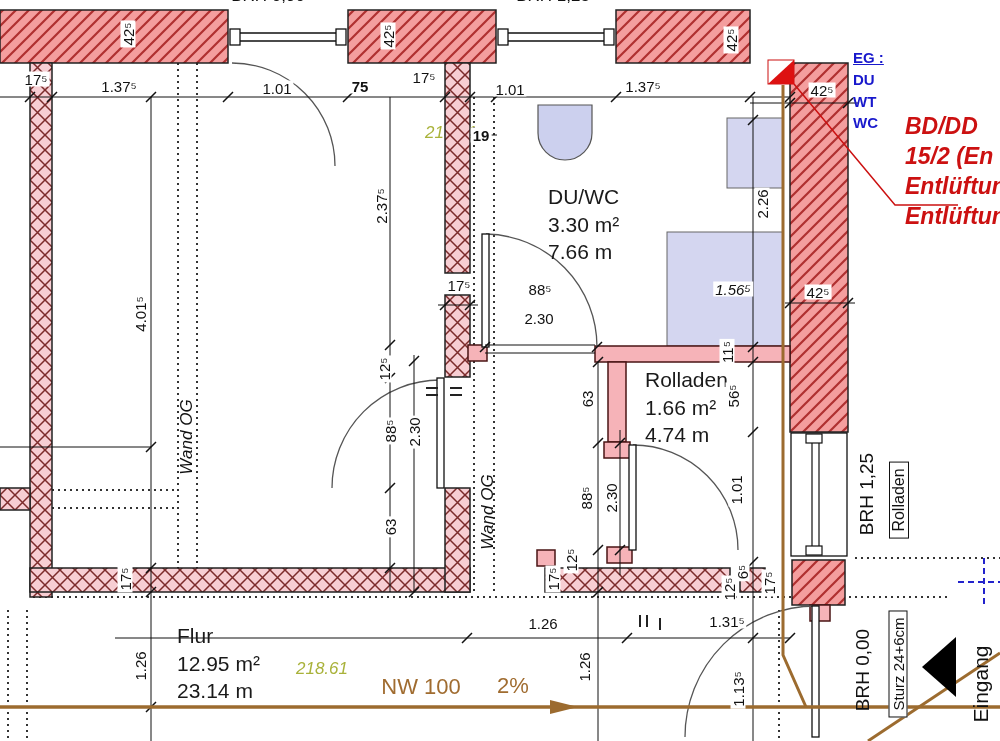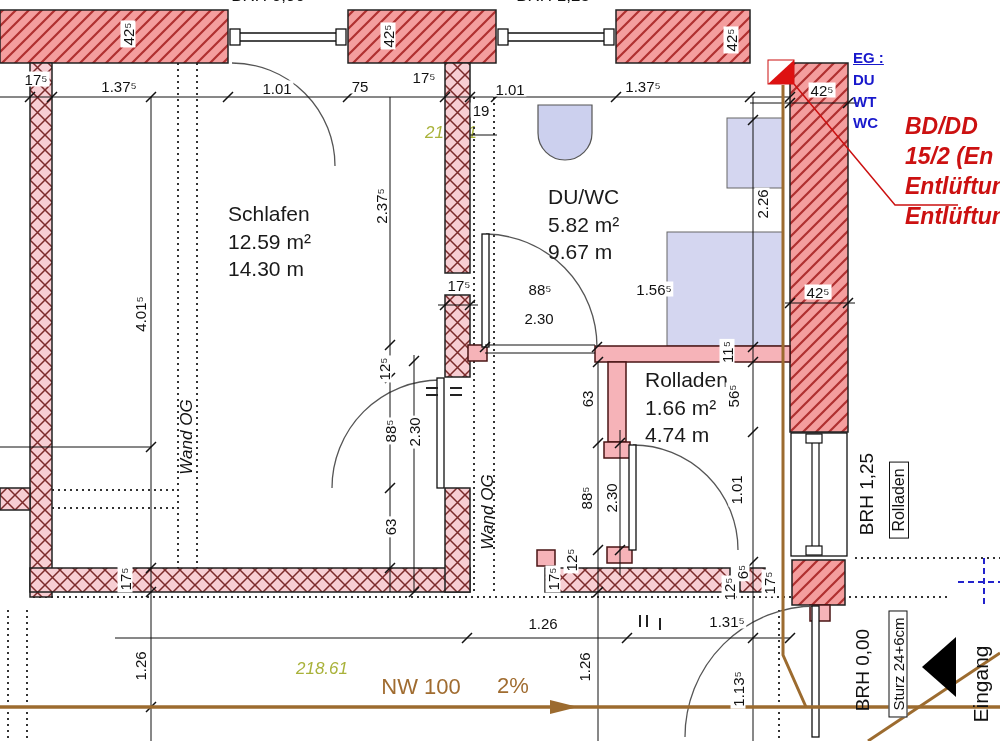--- a/index.html
+++ b/index.html
@@ -147,34 +147,34 @@
     <path d="M958 582 H1000 M984 558 V606" stroke="#2222cc" stroke-width="2" stroke-dasharray="6 4" fill="none"></path>
 
     <polygon points="956,637 956,697 922,667" fill="#000"></polygon>
   </svg>
 
   <div class="over">
 
     <div class="lbl t17" style="left:268px;top:-5px">BRH 0,90</div>
     <div class="lbl t17" style="left:553px;top:-5px">BRH 1,25</div>
 
-    <div class="blk room" style="left:228px;top:200px">
-      <div>Schlafen</div>
-      <div>12.59 m²</div>
-      <div>14.30 m</div>
-    </div>
     <div class="blk room" style="left:548px;top:183px">
       <div>DU/WC</div>
-      <div>5.82 m²</div>
-      <div>9.67 m</div>
+      <div>3.30 m²</div>
+      <div>7.66 m</div>
     </div>
     <div class="blk room" style="left:645px;top:366px">
       <div>Rolladen</div>
       <div>1.66 m²</div>
       <div>4.74 m</div>
+    </div>
+    <div class="blk room" style="left:177px;top:622px">
+      <div>Flur</div>
+      <div>12.95 m²</div>
+      <div>23.14 m</div>
     </div>
 
     <div class="blk blue-note" style="left:853px;top:47px">
       <div class="ul">EG :</div>
       <div>DU</div>
       <div>WT</div>
       <div>WC</div>
     </div>
 
     <div class="blk red-note" style="left:905px;top:112px">
@@ -194,32 +194,32 @@
 
     <div class="lbl green" style="left:322px;top:668px">218.61</div>
     <div class="lbl brown" style="left:421px;top:687px">NW 100</div>
     <div class="lbl brown" style="left:513px;top:686px">2%</div>
 
     <div>
         <div class="lbl dim" style="left: 36px; top: 79px;">17⁵</div>
         <div class="lbl dim" style="left: 119px; top: 86px;">1.37⁵</div>
         <div class="lbl dim rot" style="left: 128px; top: 34px;">42⁵</div>
         <div class="lbl dim" style="left: 277px; top: 88px;">1.01</div>
-        <div class="lbl dim" style="left: 360px; top: 86px;">75</div>
+        <div class="lbl dim" style="left: 360px; top: 86px; font-weight: bold;">75</div>
         <div class="lbl dim" style="left: 424px; top: 77px;">17⁵</div>
         <div class="lbl dim rot" style="left: 388px; top: 36px;">42⁵</div>
-        <div class="lbl dim" style="left: 481px; top: 110px;">19</div>
+        <div class="lbl dim" style="left: 481px; top: 135px; font-weight: bold;">19</div>
         <div class="lbl dim" style="left: 510px; top: 89px;">1.01</div>
         <div class="lbl dim" style="left: 643px; top: 86px;">1.37⁵</div>
         <div class="lbl dim rot" style="left: 731px; top: 40px;">42⁵</div>
         <div class="lbl dim" style="left: 822px; top: 90px;">42⁵</div>
         <div class="lbl dim" style="left: 818px; top: 292px;">42⁵</div>
         <div class="lbl dim rot" style="left: 381px; top: 206px;">2.37⁵</div>
         <div class="lbl dim rot" style="left: 762px; top: 204px;">2.26</div>
-        <div class="lbl dim" style="left: 654px; top: 289px;">1.56⁵</div>
+        <div class="lbl dim" style="left: 733px; top: 289px; font-style: italic;">1.56⁵</div>
         <div class="lbl dim" style="left: 459px; top: 285px;">17⁵</div>
         <div class="lbl dim" style="left: 540px; top: 289px;">88⁵</div>
         <div class="lbl dim" style="left: 539px; top: 318px;">2.30</div>
         <div class="lbl dim rot" style="left: 727px; top: 352px;">11⁵</div>
         <div class="lbl dim rot" style="left: 384px; top: 369px;">12⁵</div>
         <div class="lbl dim rot" style="left: 390px; top: 431px;">88⁵</div>
         <div class="lbl dim rot" style="left: 414px; top: 432px;">2.30</div>
         <div class="lbl dim rot" style="left: 390px; top: 527px;">63</div>
         <div class="lbl dim rot" style="left: 733px; top: 396px;">56⁵</div>
         <div class="lbl dim rot" style="left: 587px; top: 399px;">63</div>

